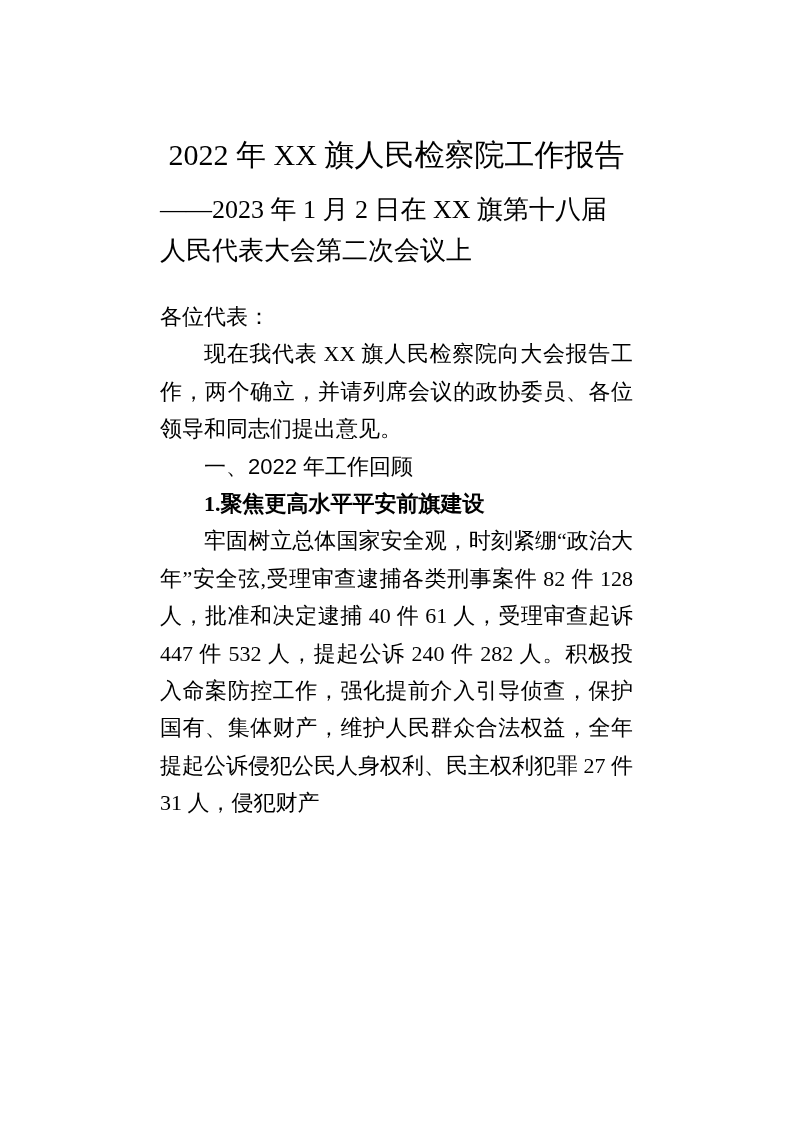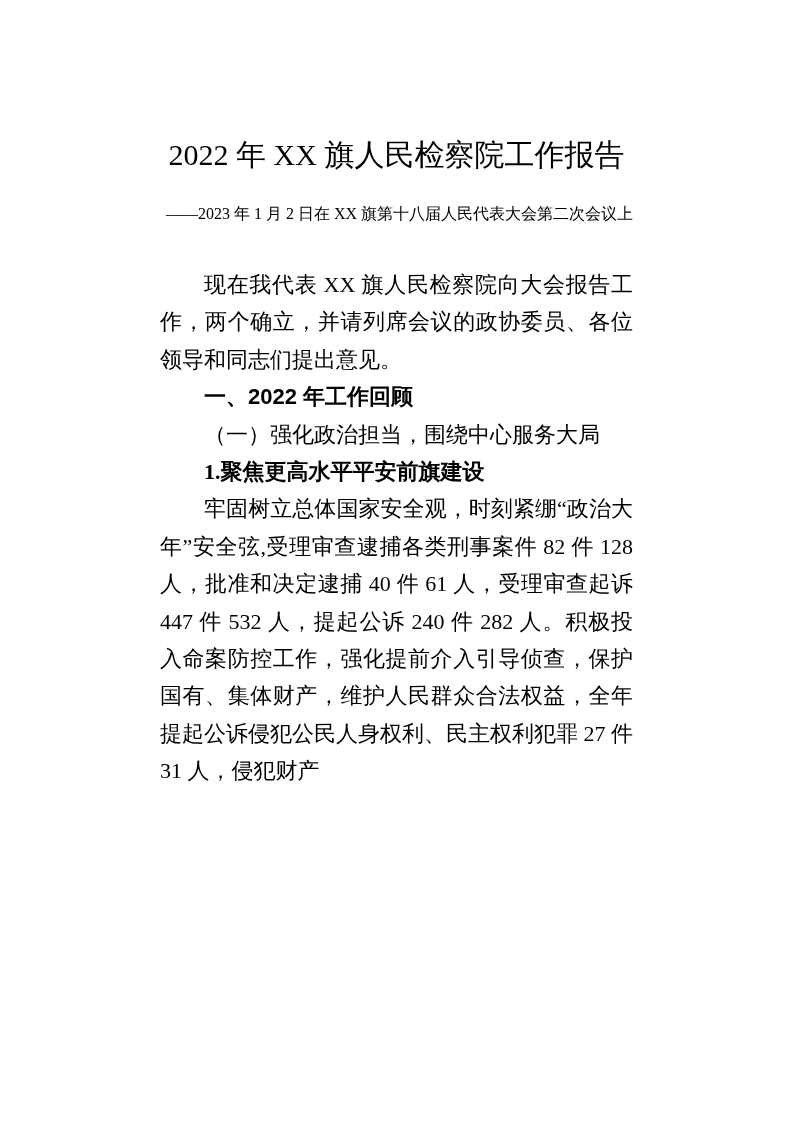--- a/index.html
+++ b/index.html
@@ -22,67 +22,67 @@
   .doc-title {
     margin: 0;
     font-size: 30px;
     line-height: 40px;
     font-weight: 400;
     text-align: center;
     white-space: nowrap;
   }
   .doc-subtitle {
     margin: 14px 0 0 0;
-    font-size: 16px;
-    line-height: 50px;
-    text-align: right;
+    font-size: 26px;
+    line-height: 41px;
+    text-align: left;
     font-weight: 400;
   }
   .doc-body {
     margin-top: 27px;
     font-size: 22px;
     line-height: 37.4px;
     text-align: justify;
     text-justify: inter-ideograph;
   }
   .doc-body p {
     margin: 0;
     word-break: break-all;
   }
   .indent {
     text-indent: 44px;
   }
   .h-level1 {
     font-family: "Liberation Sans", "DejaVu Sans", sans-serif;
-    font-weight: 700;
+    font-weight: 400;
   }
   .h-level2 {
     font-weight: 400;
   }
   .h-level3 {
     font-weight: 700;
   }
 </style>
 </head>
 <body>
 
 <div class="page">
 
   <h1 class="doc-title">2022 年 XX 旗人民检察院工作报告</h1>
 
   <div class="doc-subtitle">——2023 年 1 月 2 日在 XX 旗第十八届人民代表大会第二次会议上</div>
 
   <div class="doc-body">
 
+    <p>各位代表：</p>
 
     <p class="indent">现在我代表 XX 旗人民检察院向大会报告工作，两个确立，并请列席会议的政协委员、各位领导和同志们提出意见。</p>
 
     <p class="indent h-level1">一、2022 年工作回顾</p>
 
 
-    <p class="indent h-level2">（一）强化政治担当，围绕中心服务大局</p>
 
     <p class="indent h-level3">1.聚焦更高水平平安前旗建设</p>
 
     <p class="indent">牢固树立总体国家安全观，时刻紧绷“政治大年”安全弦,受理审查逮捕各类刑事案件 82 件 128 人，批准和决定逮捕 40 件 61 人，受理审查起诉 447 件 532 人，提起公诉 240 件 282 人。积极投入命案防控工作，强化提前介入引导侦查，保护国有、集体财产，维护人民群众合法权益，全年提起公诉侵犯公民人身权利、民主权利犯罪 27 件 31 人，侵犯财产</p>
 
   </div>
 </div>
 
 </body></html>

